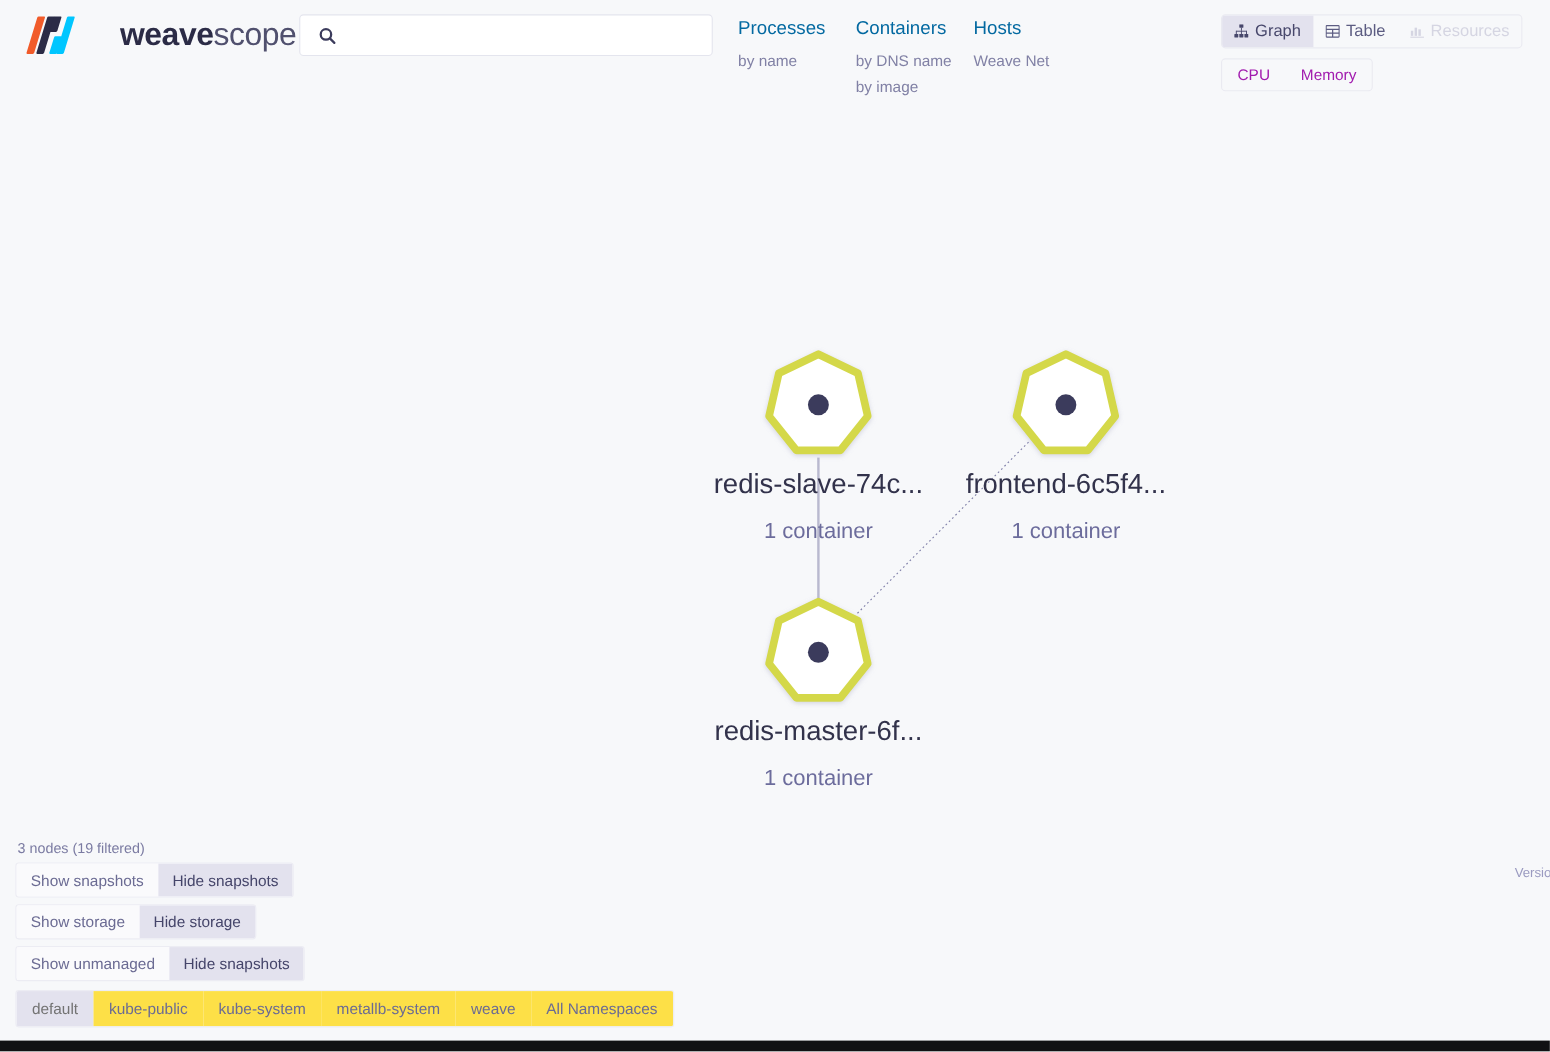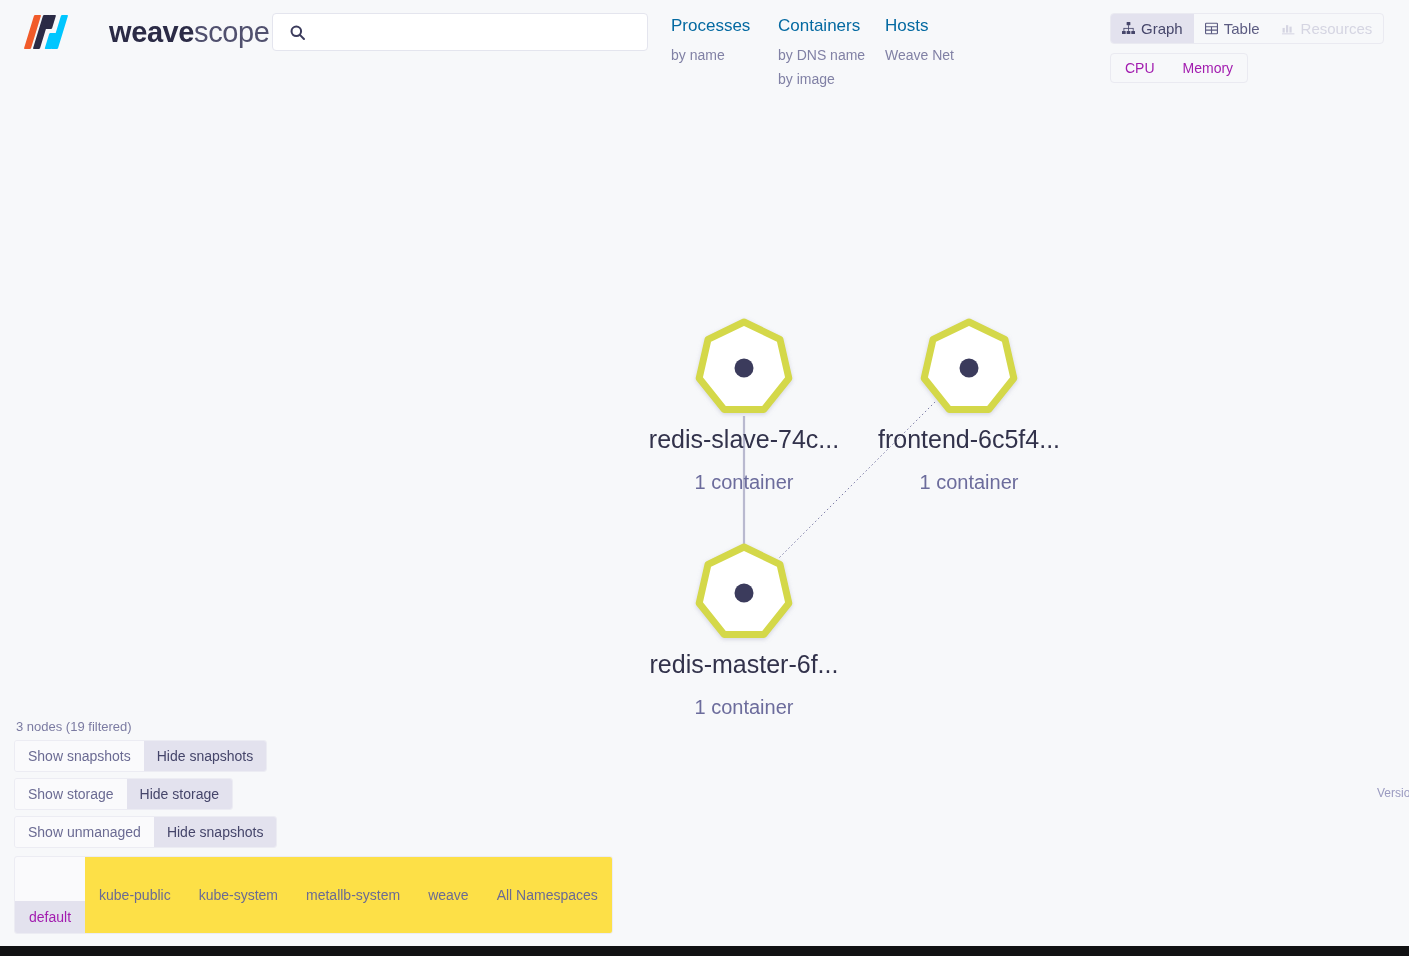--- a/index.html
+++ b/index.html
@@ -245,21 +245,21 @@
   .ns-btn {
     font-size: 14px;
     padding: 8px 14px;
     color: #6b6b93;
     background: #fde047;
     border: none;
     cursor: pointer;
     font-family: "Liberation Sans", sans-serif;
     white-space: nowrap;
   }
-  .ns-btn.active { background: #e3e2ee; color: #a21caf; margin-top: 44px; }
+  .ns-btn.active { background: #e3e2ee; color: #737373; }
 
   
   #version-label {
     position: absolute;
     right: 0px;
     bottom: 156px;
     font-size: 12px;
     color: #9a9ac0;
     white-space: nowrap;
     transform: translateX(8px);

